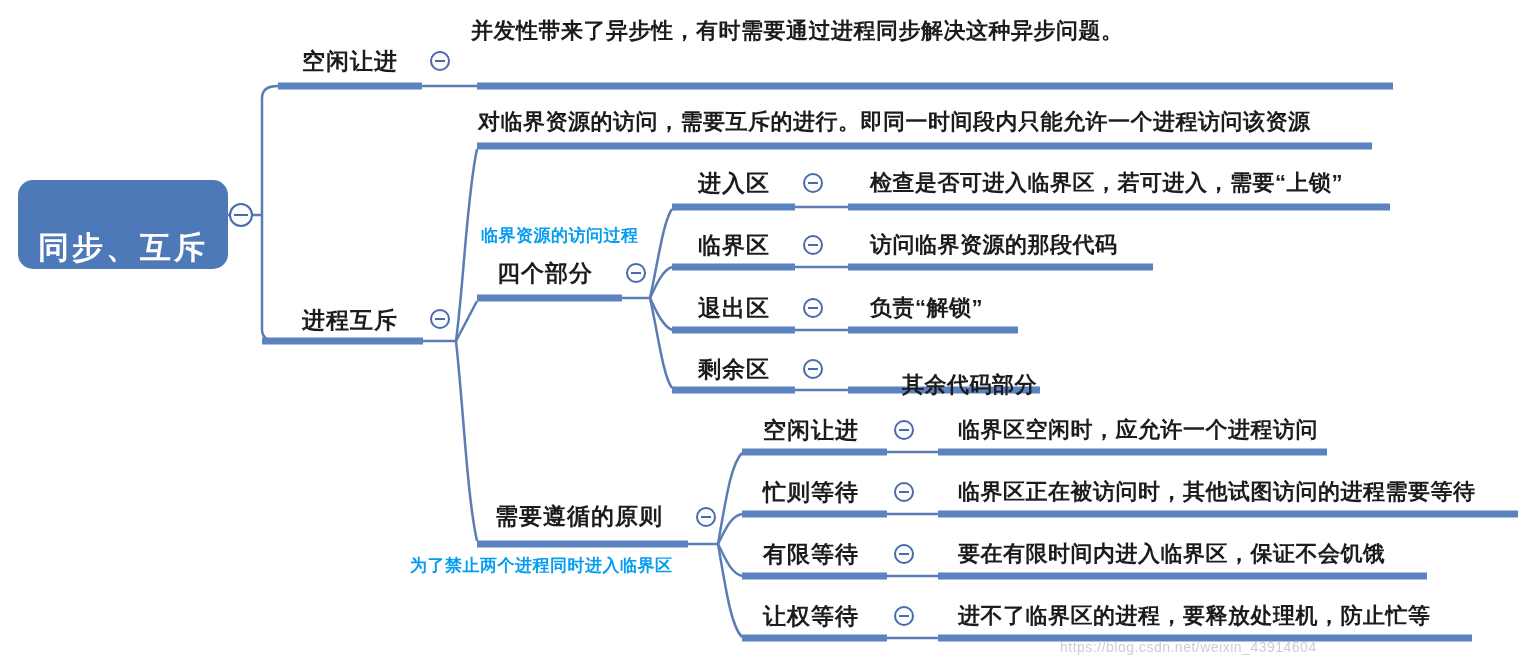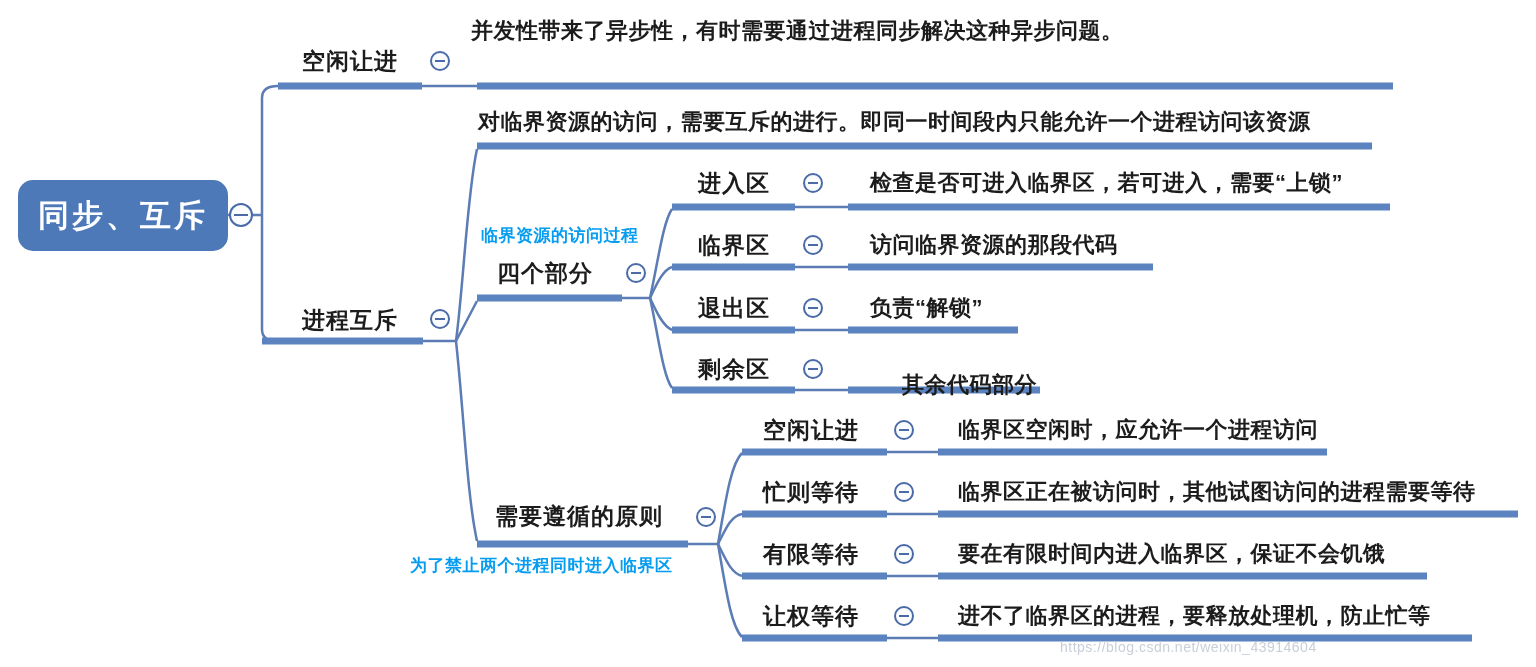--- a/index.html
+++ b/index.html
@@ -26,22 +26,22 @@
   .collapse-icon{
     position:absolute;width:20px;height:20px;box-sizing:border-box;
     border:2px solid #4a6aa8;border-radius:50%;background:#fbfcfe;cursor:pointer;
   }
   .collapse-icon::after{
     content:"";position:absolute;left:3px;right:3px;top:50%;height:2px;
     margin-top:-1px;background:#4a6aa8;
   }
   .root-icon{width:24px;height:24px;border-width:2.5px;}
   .root-node{
-    position:absolute;left:18px;top:180px;width:210px;height:71px;
-    background:#4d79b8;border-radius:15px;display:flex;align-items:center;
+    position:absolute;left:18px;top:180px;width:210px;height:89px;
+    background:#4d79b8;border-radius:15px;display:flex;align-items:flex-end;
     justify-content:center;cursor:pointer;
   }
   .root-node .root-label{
     color:#ffffff;font-size:31px;font-weight:700;letter-spacing:3px;white-space:nowrap;
   }
   .watermark{
     position:absolute;left:1060px;top:639px;color:rgba(197,204,214,0.95);
     font-size:14px;letter-spacing:0.5px;white-space:nowrap;
   }
 </style>

